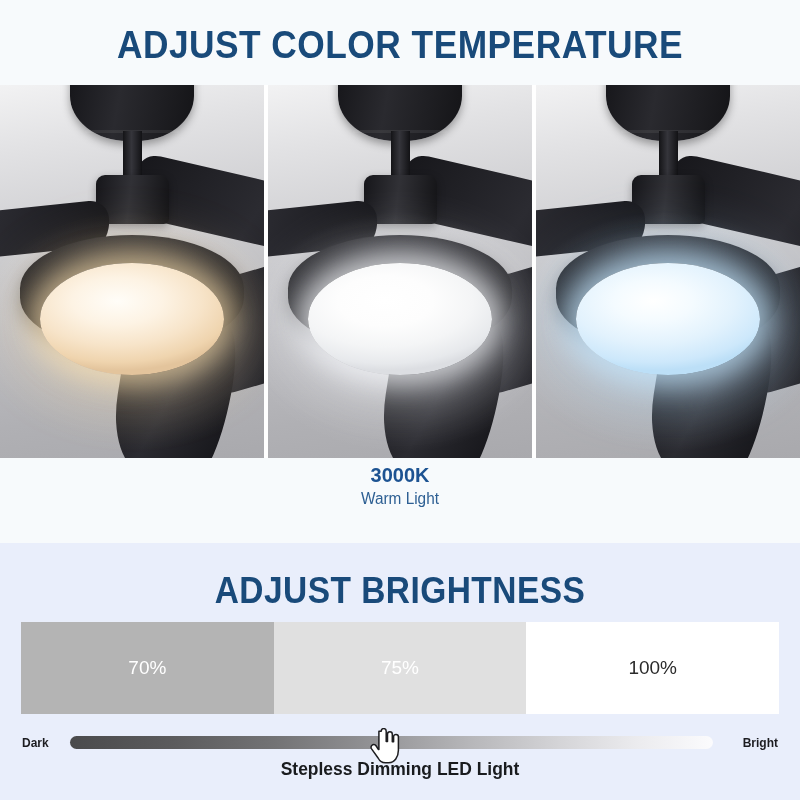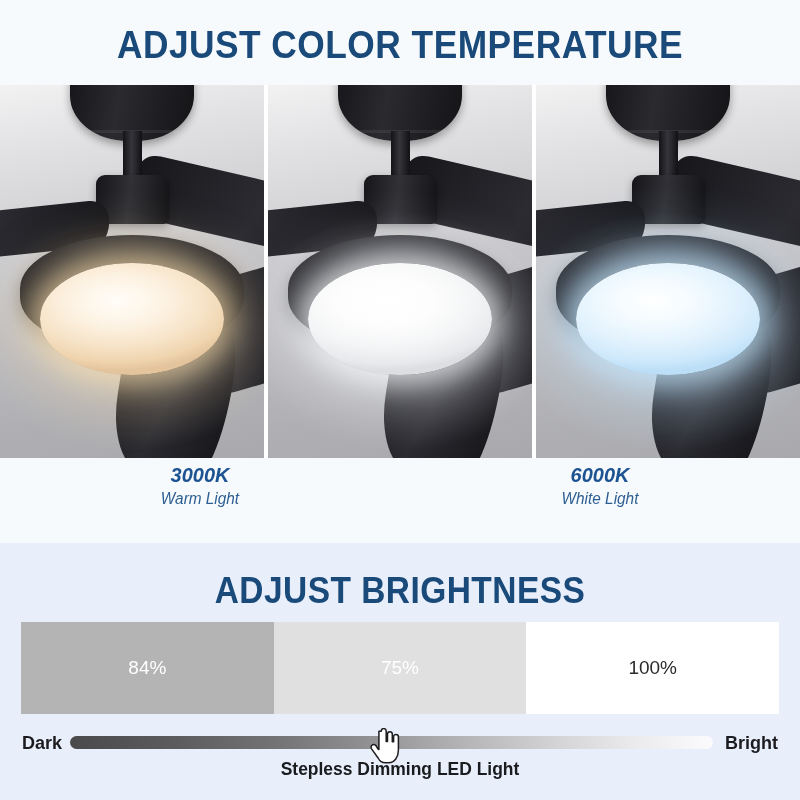--- a/index.html
+++ b/index.html
@@ -228,21 +228,20 @@
   .spill-natural { background: radial-gradient(ellipse at 50% 50%, rgba(255,255,255,0.32) 0%, rgba(255,255,255,0) 68%); }
   .spill-white   { background: radial-gradient(ellipse at 50% 50%, rgba(205,236,255,0.34) 0%, rgba(205,236,255,0) 68%); }
 
   
 
   .captions {
     position: absolute;
     left: 0; top: 462px;
     width: 800px;
     display: flex;
-    font-style: italic;
   }
   .caption {
     flex: 1 1 0;
     text-align: center;
   }
   .caption-kelvin {
     font-size: 21px;
     font-weight: bold;
     color: #1d5392;
     line-height: 26px;
@@ -297,21 +296,21 @@
     position: absolute;
     left: 0;
     top: 185px;
     width: 800px;
     height: 30px;
   }
 
   .slider-label {
     position: absolute;
     top: 3px;
-    font-size: 18px;
+    font-size: 12px;
     font-weight: bold;
     color: #1c1c20;
     line-height: 24px;
   }
   .slider-label-dark  { left: 22px; }
   .slider-label-bright{ right: 22px; }
 
   .slider-track {
     position: absolute;
     left: 70px;
@@ -398,35 +397,31 @@
         <div class="dome dome-white"></div>
       </div>
 
     </div>
 
     <div class="captions">
       <div class="caption">
         <div class="caption-kelvin">3000K</div>
         <div class="caption-name">Warm Light</div>
       </div>
-      <div class="caption">
-        <div class="caption-kelvin">6000K</div>
-        <div class="caption-name">White Light</div>
-      </div>
     </div>
 
   </div>
 
   <div class="section-bottom">
 
     <div class="heading heading-2">ADJUST BRIGHTNESS</div>
 
     <div class="swatches">
       <div class="swatch" style="background: rgb(180, 180, 180); color: rgb(255, 255, 255);">
-        <span>84%</span>
+        <span>70%</span>
       </div>
       <div class="swatch" style="background: rgb(224, 224, 224); color: rgb(255, 255, 255); align-items: center;">
         <span>75%</span>
       </div>
       <div class="swatch" style="background: rgb(255, 255, 255); color: rgb(43, 43, 43); text-align: right;">
         <span>100%</span>
       </div>
     </div>
 
     <div class="slider-row">

